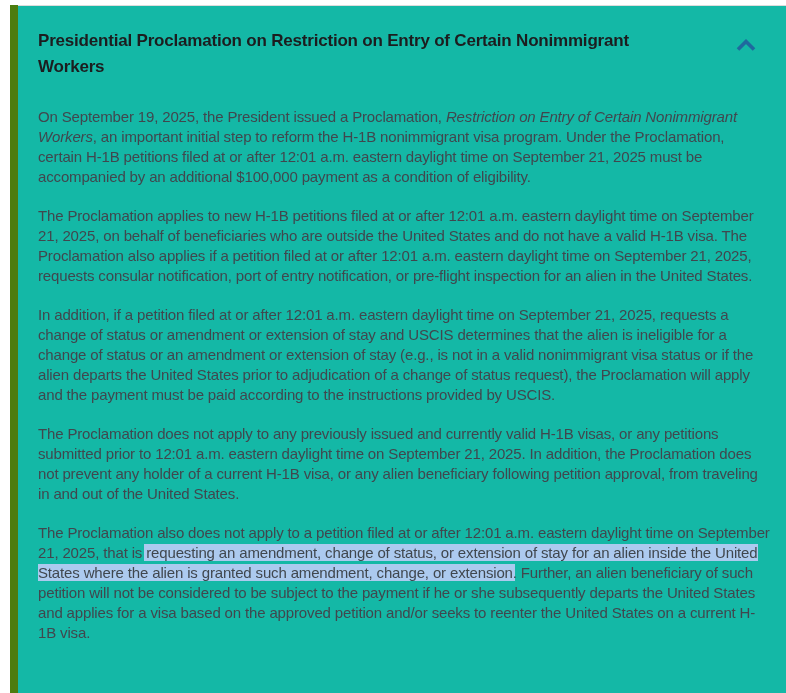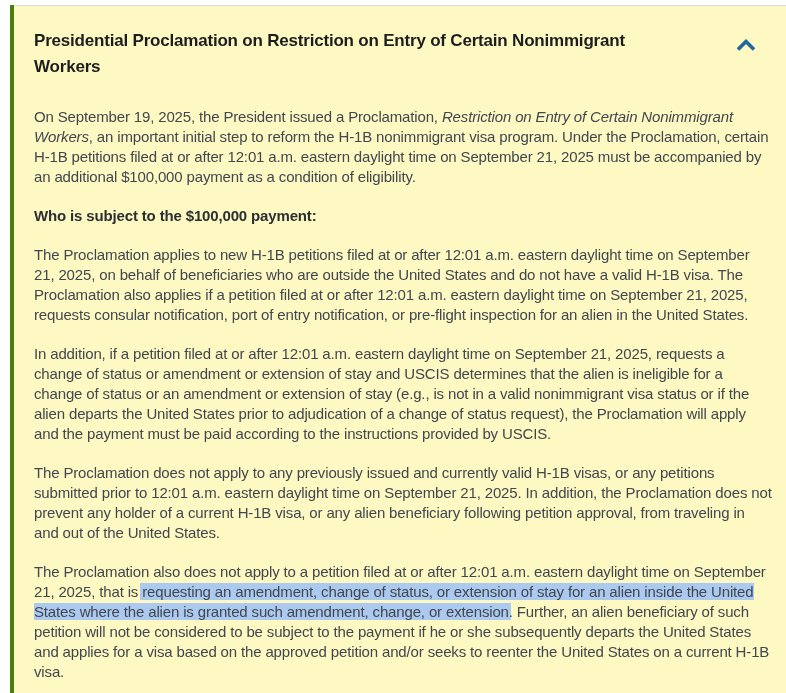--- a/index.html
+++ b/index.html
@@ -7,22 +7,22 @@
     padding: 0;
     background: #ffffff;
     width: 786px;
     height: 693px;
     overflow: hidden;
     font-family: "Liberation Sans", sans-serif;
   }
   .accordion-item {
     box-sizing: border-box;
     margin: 5px 0 0 10px;
-    border-left: 4px solid #4d7c0f;
-    background: #fef9c3;
+    border-left: 8px solid #4d7c0f;
+    background: #14b8a6;
     min-height: 688px;
   }
   .accordion-inner {
     border-top: 1px solid #dcdcdc;
   }
   .accordion-header {
     display: flex;
     justify-content: space-between;
     align-items: flex-start;
     padding: 22px 28px 0 20px;
@@ -76,21 +76,20 @@
         <svg width="20" height="12" viewBox="0 0 20 12" aria-hidden="true">
           <path d="M2 10.5 L10 2.5 L18 10.5" fill="none" stroke="#1f699e" stroke-width="3.6"></path>
         </svg>
       </span>
     </div>
 
     <div class="accordion-content">
 
       <p><span>On September 19, 2025, the President issued a Proclamation, </span><span class="italic">Restriction on Entry of Certain Nonimmigrant Workers</span><span>, an important initial step to reform the H-1B nonimmigrant visa program. Under the Proclamation, certain H-1B petitions filed at or after 12:01 a.m. eastern daylight time on September 21, 2025 must be accompanied by an additional $100,000 payment as a condition of eligibility.</span></p>
 
-      <p class="subheading">Who is subject to the $100,000 payment:</p>
 
       <p>The Proclamation applies to new H-1B petitions filed at or after 12:01 a.m. eastern daylight time on September 21, 2025, on behalf of beneficiaries who are outside the United States and do not have a valid H-1B visa. The Proclamation also applies if a petition filed at or after 12:01 a.m. eastern daylight time on September 21, 2025, requests consular notification, port of entry notification, or pre-flight inspection for an alien in the United States.</p>
 
       <p>In addition, if a petition filed at or after 12:01 a.m. eastern daylight time on September 21, 2025, requests a change of status or amendment or extension of stay and USCIS determines that the alien is ineligible for a change of status or an amendment or extension of stay (e.g., is not in a valid nonimmigrant visa status or if the alien departs the United States prior to adjudication of a change of status request), the Proclamation will apply and the payment must be paid according to the instructions provided by USCIS.</p>
 
       <p>The Proclamation does not apply to any previously issued and currently valid H-1B visas, or any petitions submitted prior to 12:01 a.m. eastern daylight time on September 21, 2025. In addition, the Proclamation does not prevent any holder of a current H-1B visa, or any alien beneficiary following petition approval, from traveling in and out of the United States.</p>
 
       <p><span>The Proclamation also does not apply to a petition filed at or after 12:01 a.m. eastern daylight time on September 21, 2025, that is </span><span class="selected">requesting an amendment, change of status, or extension of stay for an alien inside the United States where the alien is granted such amendment, change, or extension</span><span>. Further, an alien beneficiary of such petition will not be considered to be subject to the payment if he or she subsequently departs the United States and applies for a visa based on the approved petition and/or seeks to reenter the United States on a current H-1B visa.</span></p>
 
     </div>

